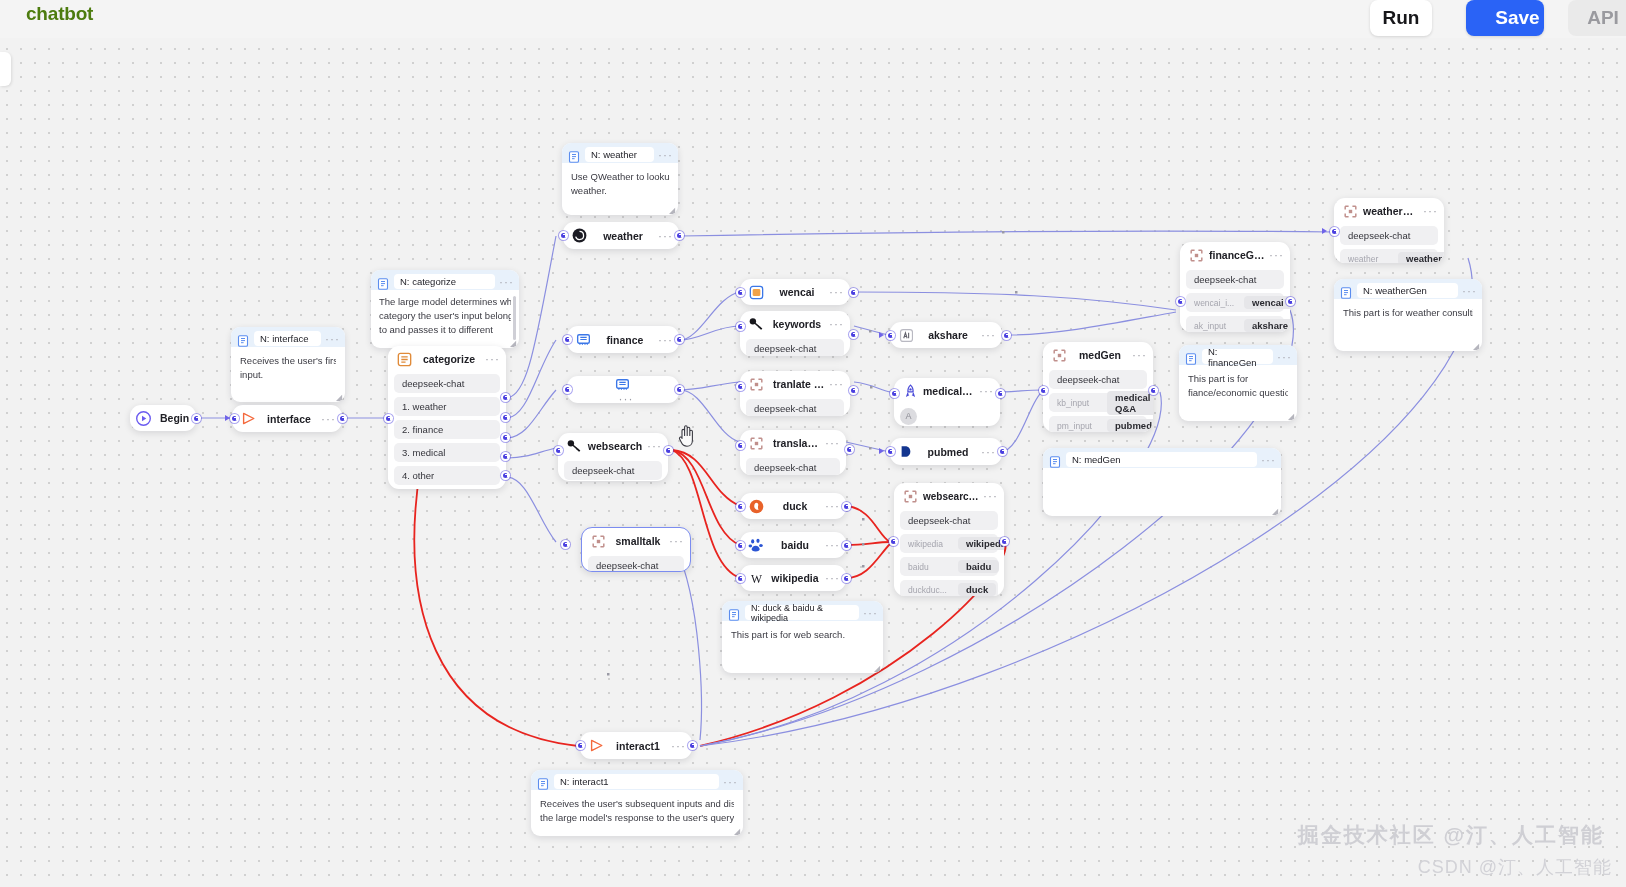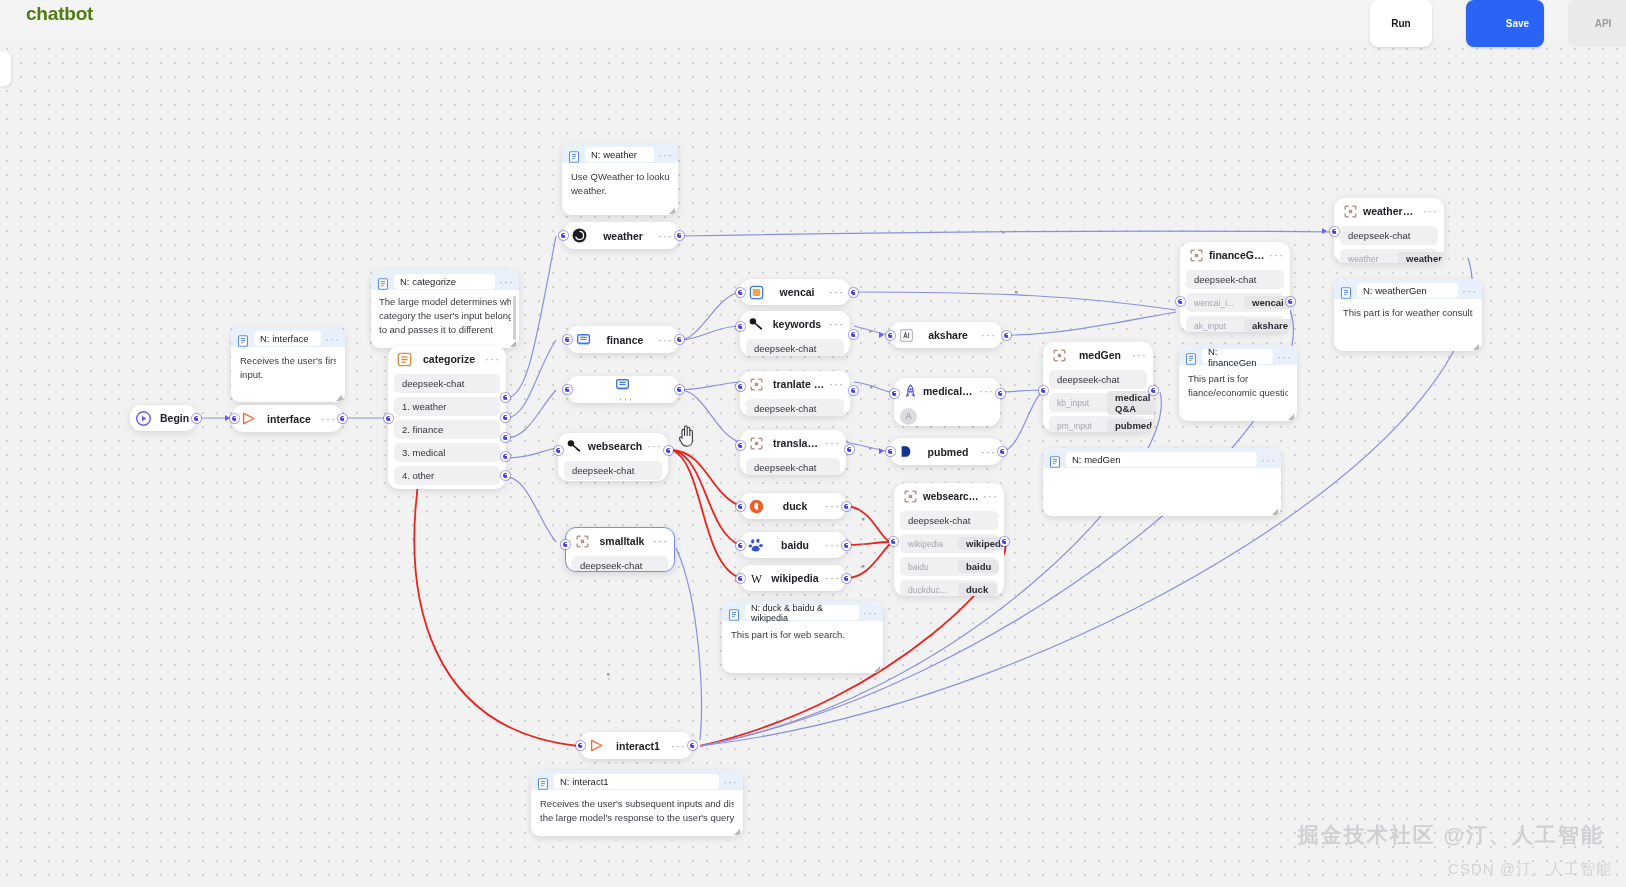--- a/index.html
+++ b/index.html
@@ -23,23 +23,23 @@
   #topbar {
     position:absolute; left:0; top:0; width:1626px; height:38px;
     background:#f4f4f4; z-index:60;
   }
   #app-title {
     position:absolute; left:26px; top:3px;
     font-size:19px; font-weight:bold; color:#4d7c0f;
     letter-spacing:-0.2px;
   }
   .tbtn {
-    position:absolute; top:0px; height:47px; border-radius:8px;
+    position:absolute; top:0px; height:36px; border-radius:8px;
     display:flex; align-items:center; justify-content:center;
-    font-size:10px; font-weight:bold; cursor:pointer;
+    font-size:19px; font-weight:bold; cursor:pointer;
     border:none;
   }
   #btn-run { left:1370px; width:62px; background:#ffffff; color:#17171a;
              box-shadow:0 1px 3px rgba(0,0,0,.14); }
   #btn-save{ left:1466px; width:78px; background:#2a63f6; color:#fff;
              box-shadow:0 1px 3px rgba(0,0,0,.14);padding-left:31px; }
   #btn-api { left:1568px; width:70px; background:#eaeaea; color:#9a9a9f; }
 
   
   #left-rail {
@@ -47,21 +47,21 @@
     background:#ffffff; border-radius:0 6px 6px 0;
     box-shadow:1px 1px 3px rgba(0,0,0,.10); z-index:20;
   }
 
   
   .node {
     position:absolute; background:#fff; border-radius:11px;
     box-shadow:0 2px 7px rgba(20,20,40,.13);
     z-index:10; overflow:hidden;
   }
-  .node.sel { border:1.6px solid #7b8cf0; }
+  .node.sel { border:1.6px solid #7b8cf0;margin-left:16px; }
   .node-hd {
     display:flex; align-items:center; height:26px; padding:0 6px 0 8px;
     position:relative;
   }
   .node-hd .ico {
     width:17px; height:17px; flex:0 0 17px; display:flex;
     align-items:center; justify-content:center; margin-right:4px;
   }
   .node-hd .ttl {
     flex:1; text-align:center; font-size:10.5px; font-weight:bold;
@@ -138,21 +138,21 @@
     border-left:5px solid #6f63e8;
   }
 
   
   #cursor { position:absolute; left:676px; top:424px; width:22px; height:24px; z-index:70; }
 
   
   .wm { position:absolute; z-index:55; color:#c9c9cf; pointer-events:none; }
   #wm-main { right:22px; bottom:38px; font-size:21px; font-weight:bold;
              color:#cfcfd4; letter-spacing:2px; }
-  #wm-sub  { right:14px; bottom:8px; font-size:15px; color:#d2d2d7; letter-spacing:1px;margin-left:12px;}
+  #wm-sub  { right:14px; bottom:8px; font-size:18px; color:#d2d2d7; letter-spacing:1px;margin-left:12px;}
 </style>
 </head>
 <body>
 
 <div id="canvas">
 
   <svg id="edges" viewBox="0 0 1626 887" xmlns="http://www.w3.org/2000/svg">
     <g fill="none" stroke="#8b8fe0" stroke-width="1.2">
 
       <path d="M196,418 L232,418"></path>

